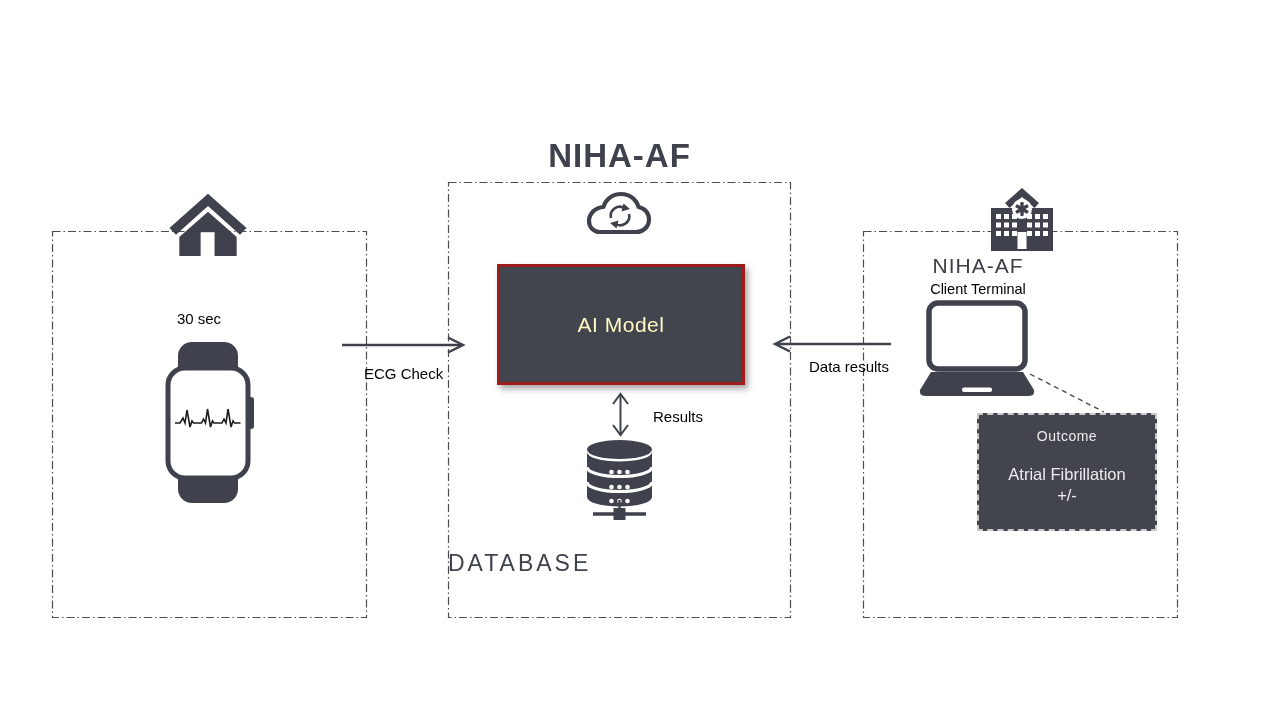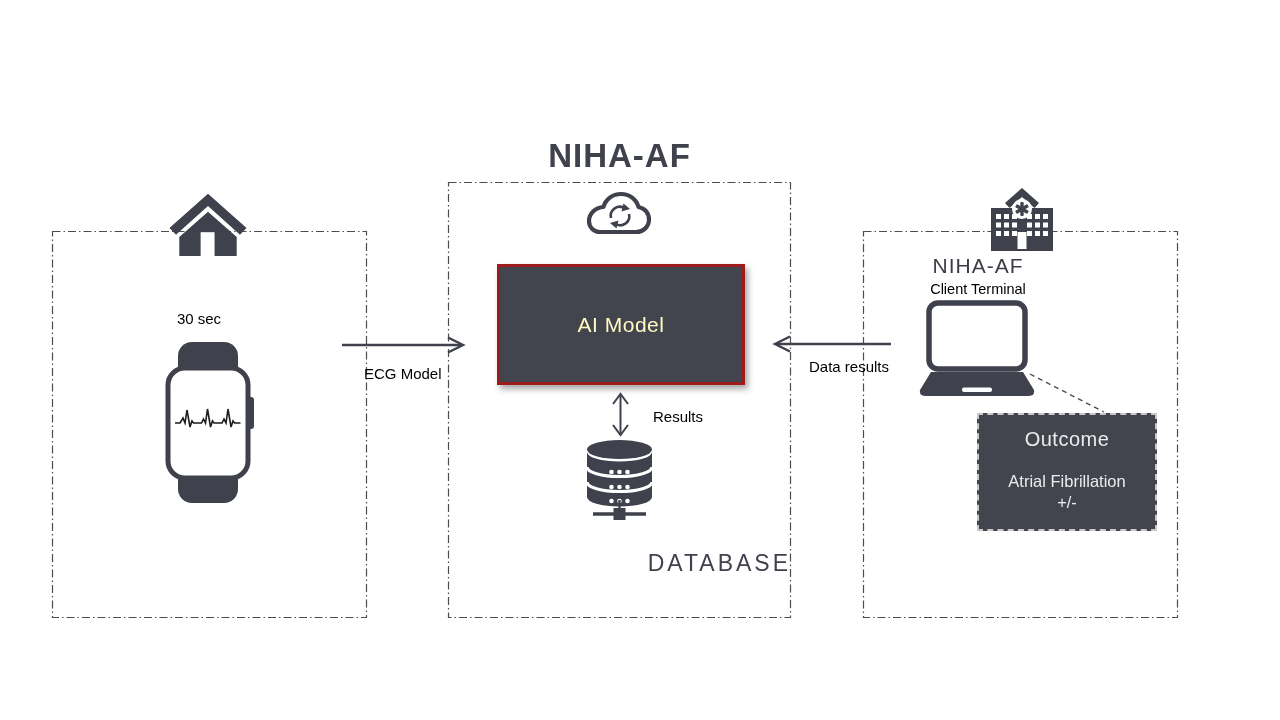--- a/index.html
+++ b/index.html
@@ -13,38 +13,38 @@
   .lbl{position:absolute;z-index:2;font-size:15px;color:#000000;white-space:nowrap;}
   .title{
     position:absolute;left:448px;top:137px;width:343px;z-index:2;
     text-align:center;font-size:33px;font-weight:bold;color:#3f424c;letter-spacing:1px;
   }
   .lbl-30sec{left:139px;top:310px;width:120px;text-align:center;}
   .lbl-ecg{left:364px;top:365px;}
   .lbl-check{left:809px;top:358px;}
   .lbl-results{left:653px;top:408px;}
   .lbl-database{
-    left:448px;top:550px;width:343px;text-align:right;
+    left:448px;top:550px;width:343px;text-align:left;
     font-size:23px;letter-spacing:3px;color:#3f424c;
   }
   .lbl-niha{left:898px;top:254px;width:160px;text-align:center;font-size:21px;color:#3b3e46;letter-spacing:1px;}
   .lbl-terminal{left:898px;top:281px;width:160px;text-align:center;font-size:14.5px;}
   .ai-box{
     position:absolute;left:497px;top:264px;width:242px;height:115px;z-index:2;
     background:#42454e;border:3px solid #9e1b1b;
     box-shadow:3px 4px 6px rgba(95,95,95,.55);
     display:flex;align-items:center;justify-content:center;
     color:#fef9c3;font-size:21px;letter-spacing:.5px;
   }
   .outcome-box{
     position:absolute;left:977px;top:413px;width:176px;height:114px;z-index:2;
     background:#42454e;border:2px dashed #c9c9c9;
     color:#ececee;text-align:center;
   }
-  .outcome-title{font-size:20px;margin-top:13px;letter-spacing:.5px;}
+  .outcome-title{font-size:14px;margin-top:13px;letter-spacing:.5px;}
   .outcome-line1{font-size:16.5px;margin-top:21px;}
   .outcome-line2{font-size:16.5px;margin-top:2px;}
 </style>
 </head>
 <body>
 
 <div class="stage">
 
   <svg class="bg-layer" width="1280" height="720" viewBox="0 0 1280 720">
 
@@ -82,21 +82,21 @@
   <div class="lbl lbl-30sec">30 sec</div>
 
   <svg class="icon" style="left:161px;top:342px;" width="94" height="161" viewBox="0 0 94 161">
     <rect x="17" y="0" width="60" height="44" rx="14" fill="#3f424c"></rect>
     <rect x="17" y="117" width="60" height="44" rx="14" fill="#3f424c"></rect>
     <rect x="84" y="55" width="9" height="32" rx="3" fill="#3f424c"></rect>
     <rect x="7" y="26" width="80" height="110" rx="17" fill="#ffffff" stroke="#3f424c" stroke-width="5"></rect>
     <path d="M14,81 h5 l3,-5 l2,5 l2,-13 l3,17 l2,-6 l1.5,2 h8 l2,-4 l2,4 l2,-14 l3,18 l2,-6 l1.5,2 h8 l2,-4 l2,4 l2,-14 l3,18 l2,-6 l1.5,2 h6" fill="none" stroke="#1e1e22" stroke-width="1.6"></path>
   </svg>
 
-  <div class="lbl lbl-ecg">ECG Model</div>
+  <div class="lbl lbl-ecg">ECG Check</div>
 
   <svg class="icon" style="left:584px;top:190px;" width="70" height="47" viewBox="0 0 70 47">
     <path d="M16,42 H52 C59.5,42 65,36.5 65,29.5 C65,23 60.5,18 54.5,17 C52.5,9.5 45.5,4 37,4 C28.5,4 21.5,9.5 19.5,17 C11,17.5 5,24 5,31 C5,37.5 10,42 16,42 Z" fill="none" stroke="#3f424c" stroke-width="4.2" stroke-linejoin="round"></path>
     <g fill="#3f424c">
       <path d="M27,28 a9,9 0 0 1 14,-9.5" fill="none" stroke="#3f424c" stroke-width="2.6"></path>
       <polygon points="39.5,13.5 46,19 37.5,21.5"></polygon>
       <path d="M45,24 a9,9 0 0 1 -14,9.5" fill="none" stroke="#3f424c" stroke-width="2.6"></path>
       <polygon points="32.5,38.5 26,33 34.5,30.5"></polygon>
     </g>
   </svg>

